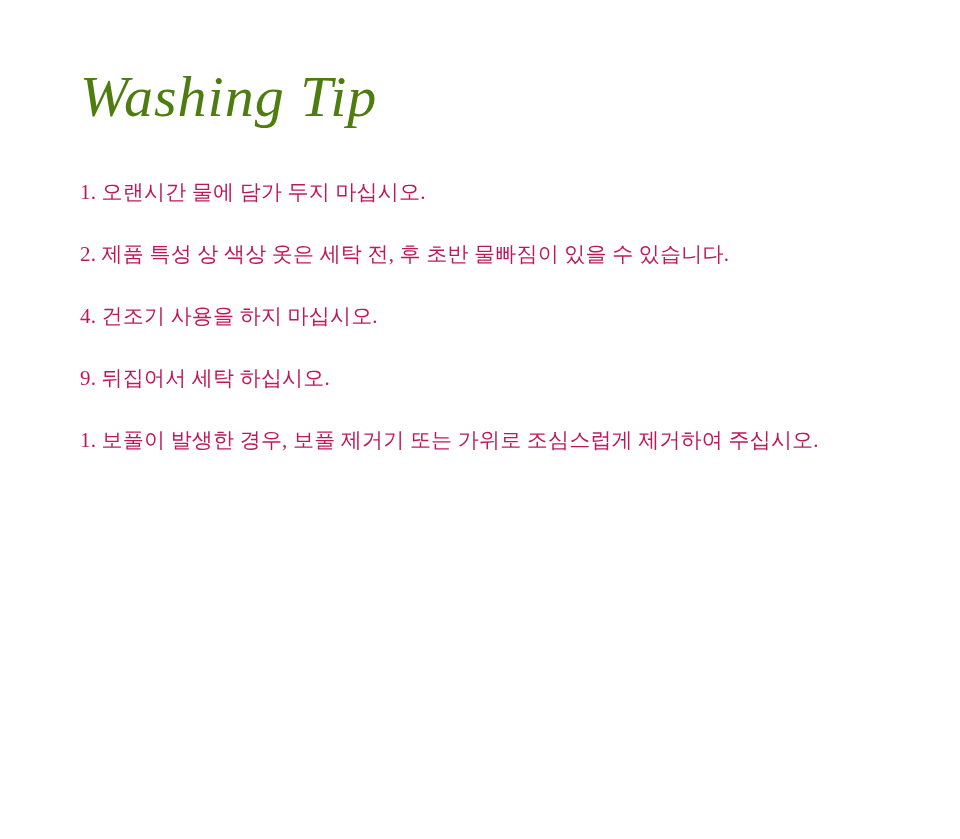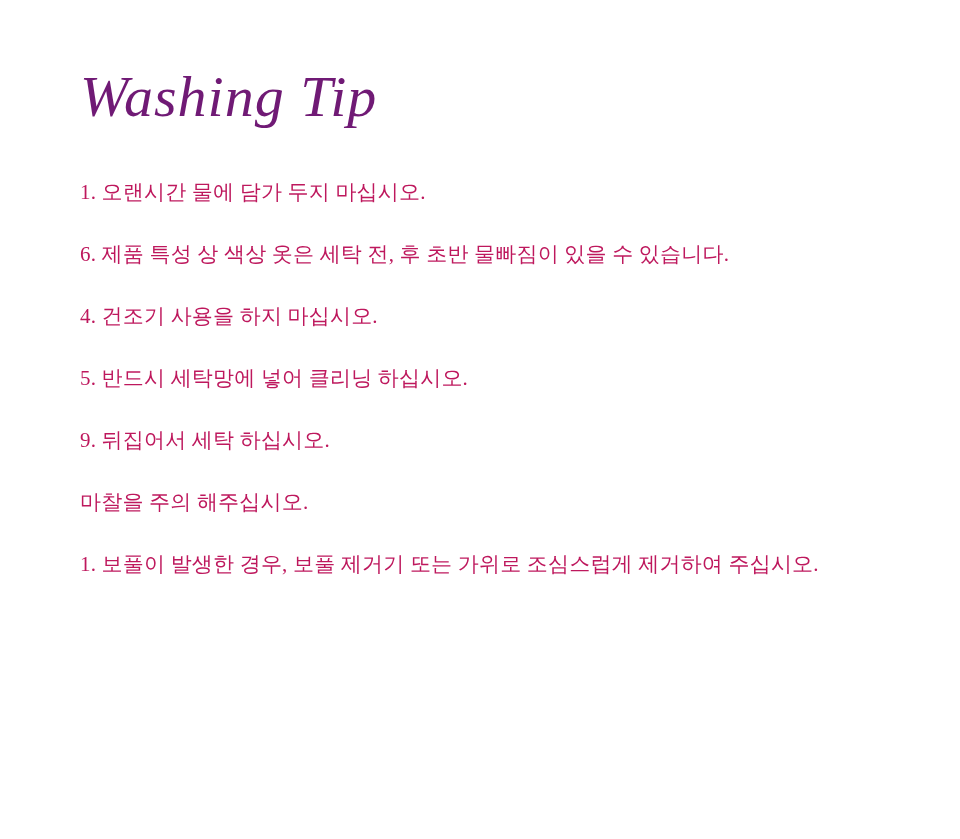--- a/index.html
+++ b/index.html
@@ -16,21 +16,21 @@
     box-sizing: border-box;
     padding: 62px 60px 0 80px;
   }
   .title {
     margin: 0 0 48px 0;
     font-family: "Liberation Serif", "DejaVu Serif", serif;
     font-style: italic;
     font-weight: 400;
     font-size: 58px;
     line-height: 1.2;
-    color: #701a75;
+    color: #4d7c0f;
     letter-spacing: 1px;
   }
   .tips {
     margin: 0;
   }
   .tip-line {
     margin: 0 0 37px 0;
     font-family: "Liberation Serif", "DejaVu Serif", serif;
     font-weight: 400;
     font-size: 21px;
@@ -40,20 +40,18 @@
     letter-spacing: 0.2px;
   }
 </style>
 </head>
 <body>
 
 <div class="page">
   <h1 class="title">Washing Tip</h1>
   <div class="tips" id="tips-list">
       <p class="tip-line">1. 오랜시간 물에 담가 두지 마십시오.</p>
-      <p class="tip-line">6. 제품 특성 상 색상 옷은 세탁 전, 후 초반 물빠짐이 있을 수 있습니다.</p>
+      <p class="tip-line">2. 제품 특성 상 색상 옷은 세탁 전, 후 초반 물빠짐이 있을 수 있습니다.</p>
       <p class="tip-line">4. 건조기 사용을 하지 마십시오.</p>
-      <p class="tip-line">5. 반드시 세탁망에 넣어 클리닝 하십시오.</p>
       <p class="tip-line">9. 뒤집어서 세탁 하십시오.</p>
-      <p class="tip-line">마찰을 주의 해주십시오.</p>
       <p class="tip-line">1. 보풀이 발생한 경우, 보풀 제거기 또는 가위로 조심스럽게 제거하여 주십시오.</p>
     </div>
 </div>
 
 </body></html>

